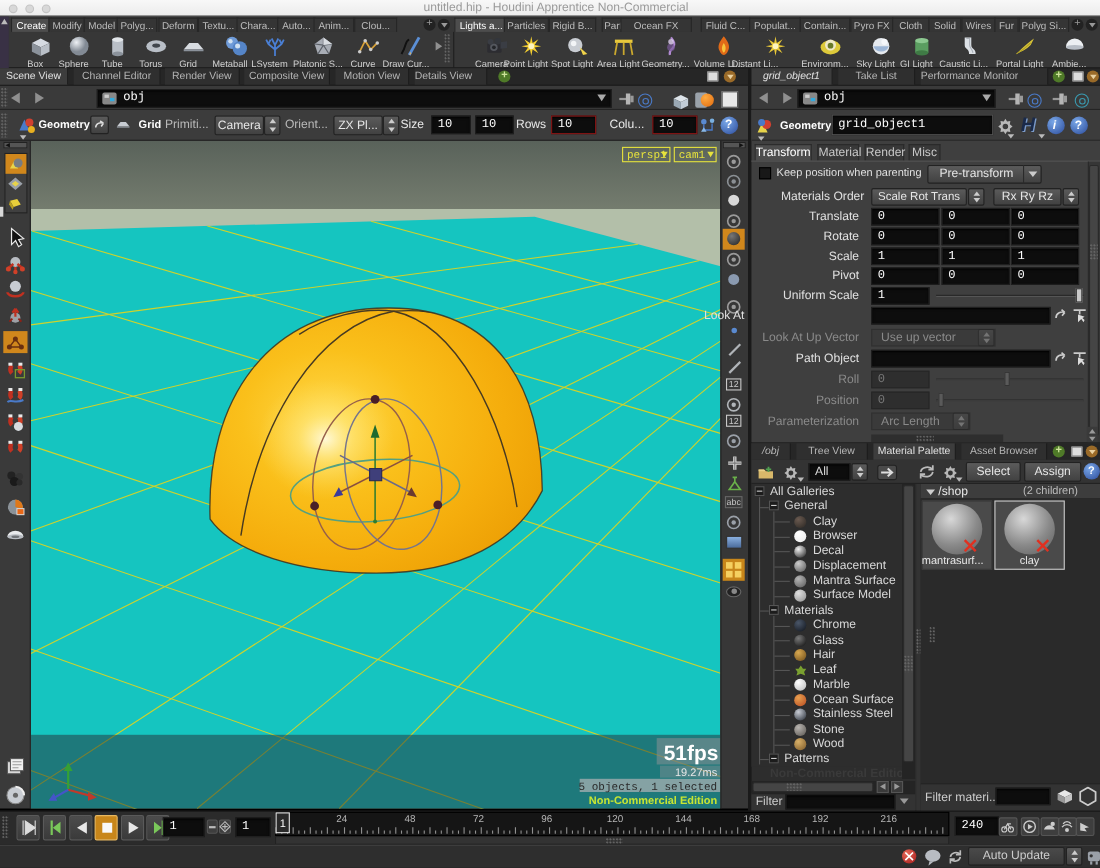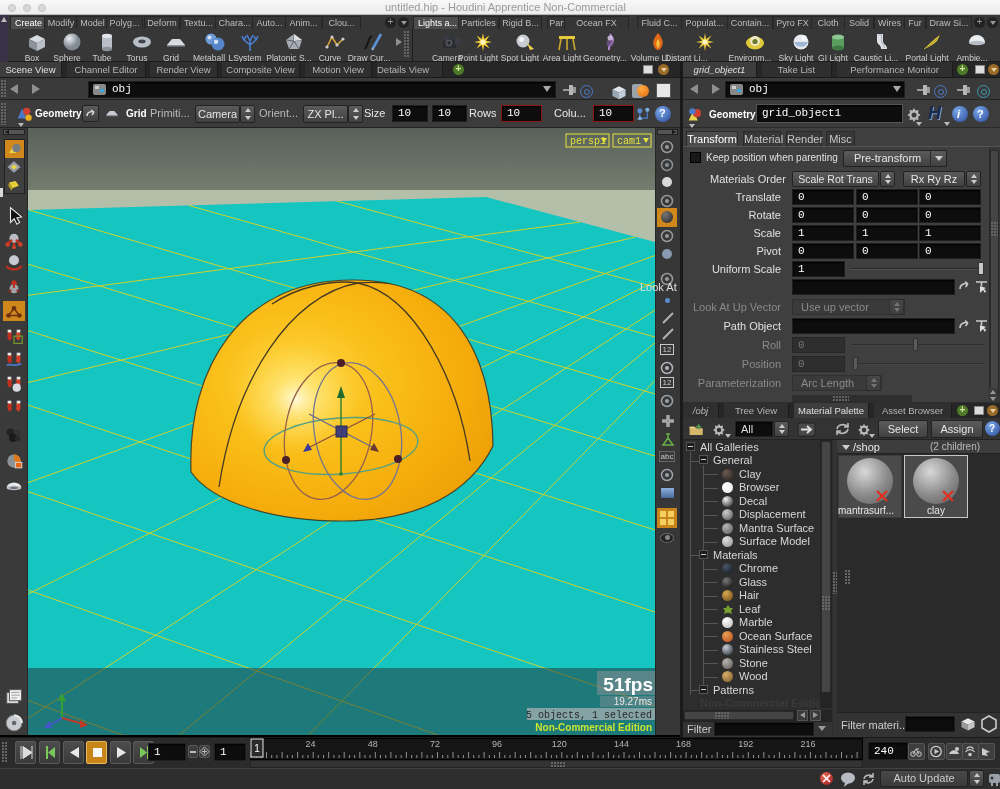--- a/index.html
+++ b/index.html
@@ -42,21 +42,21 @@
 <div class="tab" style="left:547px;top:16px;width:42px;height:13px;line-height:13px">Particle...</div>
 <div class="tab" style="left:564px;top:16px;width:65px;height:13px;line-height:13px">Ocean FX</div>
 <div class="tab" style="left:637px;top:16px;width:45px;height:13px;line-height:13px">Fluid C...</div>
 <div class="tab" style="left:681px;top:16px;width:47px;height:13px;line-height:13px">Populat...</div>
 <div class="tab" style="left:727px;top:16px;width:46px;height:13px;line-height:13px">Contain...</div>
 <div class="tab" style="left:773px;top:16px;width:39px;height:13px;line-height:13px">Pyro FX</div>
 <div class="tab" style="left:811px;top:16px;width:34px;height:13px;line-height:13px">Cloth</div>
 <div class="tab" style="left:844px;top:16px;width:30px;height:13px;line-height:13px">Solid</div>
 <div class="tab" style="left:874px;top:16px;width:31px;height:13px;line-height:13px">Wires</div>
 <div class="tab" style="left:904px;top:16px;width:22px;height:13px;line-height:13px">Fur</div>
-<div class="tab" style="left:926px;top:16px;width:46px;height:13px;line-height:13px">Draw Si...</div>
+<div class="tab" style="left:926px;top:16px;width:46px;height:13px;line-height:13px">Polyg Si...</div>
 <div class="ab" style="left:385px;top:17px;width:11px;height:11px;border-radius:50%;background:#222;color:#999;font-size:10px;line-height:10px;text-align:center">+</div>
 <div class="ab" style="left:398px;top:17px;width:11px;height:11px;border-radius:50%;background:#222"></div>
 <div class="ab" style="left:401px;top:21px;border-left:3px solid transparent;border-right:3px solid transparent;border-top:4px solid #999"></div>
 <div class="ab" style="left:974px;top:17px;width:11px;height:11px;border-radius:50%;background:#222;color:#999;font-size:10px;line-height:10px;text-align:center">+</div>
 <div class="ab" style="left:987px;top:17px;width:11px;height:11px;border-radius:50%;background:#222"></div>
 <div class="ab" style="left:990px;top:21px;border-left:3px solid transparent;border-right:3px solid transparent;border-top:4px solid #999"></div>
 <svg class="ab" style="left:25px;top:31px" width="24" height="22" viewBox="0 0 24 22">
     <polygon points="4,8 12,4 20,8 12,12" fill="#d6dbe2"></polygon>
     <polygon points="4,8 12,12 12,20 4,16" fill="#8b929b"></polygon>
     <polygon points="20,8 12,12 12,20 20,16" fill="#b9bfc7"></polygon>
@@ -200,21 +200,21 @@
 <div class="ab" style="left:412px;top:29px;width:1px;height:33px;background:#1e1e1e"></div>
 <div class="ab" style="left:0;top:62px;width:1000px;height:16px;background:#262626;border-bottom:1px solid #1a1a1a"></div>
 <div class="ab" style="left:0px;top:62px;width:62px;height:15px;background:#3d3d3d;color:#e0e0e0;font-size:9.5px;line-height:15px;text-align:center;border-right:1px solid #1c1c1c">Scene View</div>
 <div class="ab" style="left:67px;top:62px;width:79px;height:15px;background:#2f2f2f;color:#b5b5b5;font-size:9.5px;line-height:15px;text-align:center;border-right:1px solid #1c1c1c">Channel Editor</div>
 <div class="ab" style="left:150px;top:62px;width:68px;height:15px;background:#2f2f2f;color:#b5b5b5;font-size:9.5px;line-height:15px;text-align:center;border-right:1px solid #1c1c1c">Render View</div>
 <div class="ab" style="left:222px;top:62px;width:78px;height:15px;background:#2f2f2f;color:#b5b5b5;font-size:9.5px;line-height:15px;text-align:center;border-right:1px solid #1c1c1c">Composite View</div>
 <div class="ab" style="left:305px;top:62px;width:67px;height:15px;background:#2f2f2f;color:#b5b5b5;font-size:9.5px;line-height:15px;text-align:center;border-right:1px solid #1c1c1c">Motion View</div>
 <div class="ab" style="left:377px;top:62px;width:66px;height:15px;background:#2f2f2f;color:#b5b5b5;font-size:9.5px;line-height:15px;text-align:left;border-right:1px solid #1c1c1c">Details View</div>
 <div class="ab" style="left:683px;top:62px;width:74px;height:15px;background:#3d3d3d;color:#e0e0e0;font-size:9.5px;line-height:15px;text-align:center;border-right:1px solid #1c1c1c"><i>grid_object1</i></div>
 <div class="ab" style="left:762px;top:62px;width:70px;height:15px;background:#2f2f2f;color:#b5b5b5;font-size:9.5px;line-height:15px;text-align:center;border-right:1px solid #1c1c1c">Take List</div>
-<div class="ab" style="left:837px;top:62px;width:116px;height:15px;background:#2f2f2f;color:#b5b5b5;font-size:9.5px;line-height:15px;text-align:center;border-right:1px solid #1c1c1c">Performance Monitor</div>
+<div class="ab" style="left:837px;top:62px;width:116px;height:15px;background:#2f2f2f;color:#b5b5b5;font-size:9.5px;line-height:15px;border-right:1px solid #1c1c1c">Performance Monitor</div>
 <div class="ab" style="left:453px;top:64px;width:11px;height:11px;border-radius:50%;background:#4f7a28;color:#cde39a;font-size:10px;line-height:10px;text-align:center;font-weight:bold">+</div>
 <div class="ab" style="left:957px;top:64px;width:11px;height:11px;border-radius:50%;background:#4f7a28;color:#cde39a;font-size:10px;line-height:10px;text-align:center;font-weight:bold">+</div>
 <div class="ab" style="left:643px;top:65px;width:10px;height:9px;background:#ddd;border:1px solid #888"></div>
 <div class="ab" style="left:975px;top:65px;width:10px;height:9px;background:#ddd;border:1px solid #888"></div>
 <div class="ab" style="left:658px;top:64px;width:11px;height:11px;border-radius:50%;background:#9a6a28"></div>
 <div class="ab" style="left:661px;top:68px;border-left:3px solid transparent;border-right:3px solid transparent;border-top:4px solid #e8d0a0"></div>
 <div class="ab" style="left:988px;top:64px;width:11px;height:11px;border-radius:50%;background:#9a6a28"></div>
 <div class="ab" style="left:991px;top:68px;border-left:3px solid transparent;border-right:3px solid transparent;border-top:4px solid #e8d0a0"></div>
 <div class="ab" style="left:0;top:78px;width:1000px;height:22px;background:#3a3a3a;border-bottom:1px solid #242424"></div>
 <div class="ab" style="left:680px;top:62px;width:3px;height:675px;background:#1a1a1a"></div>

